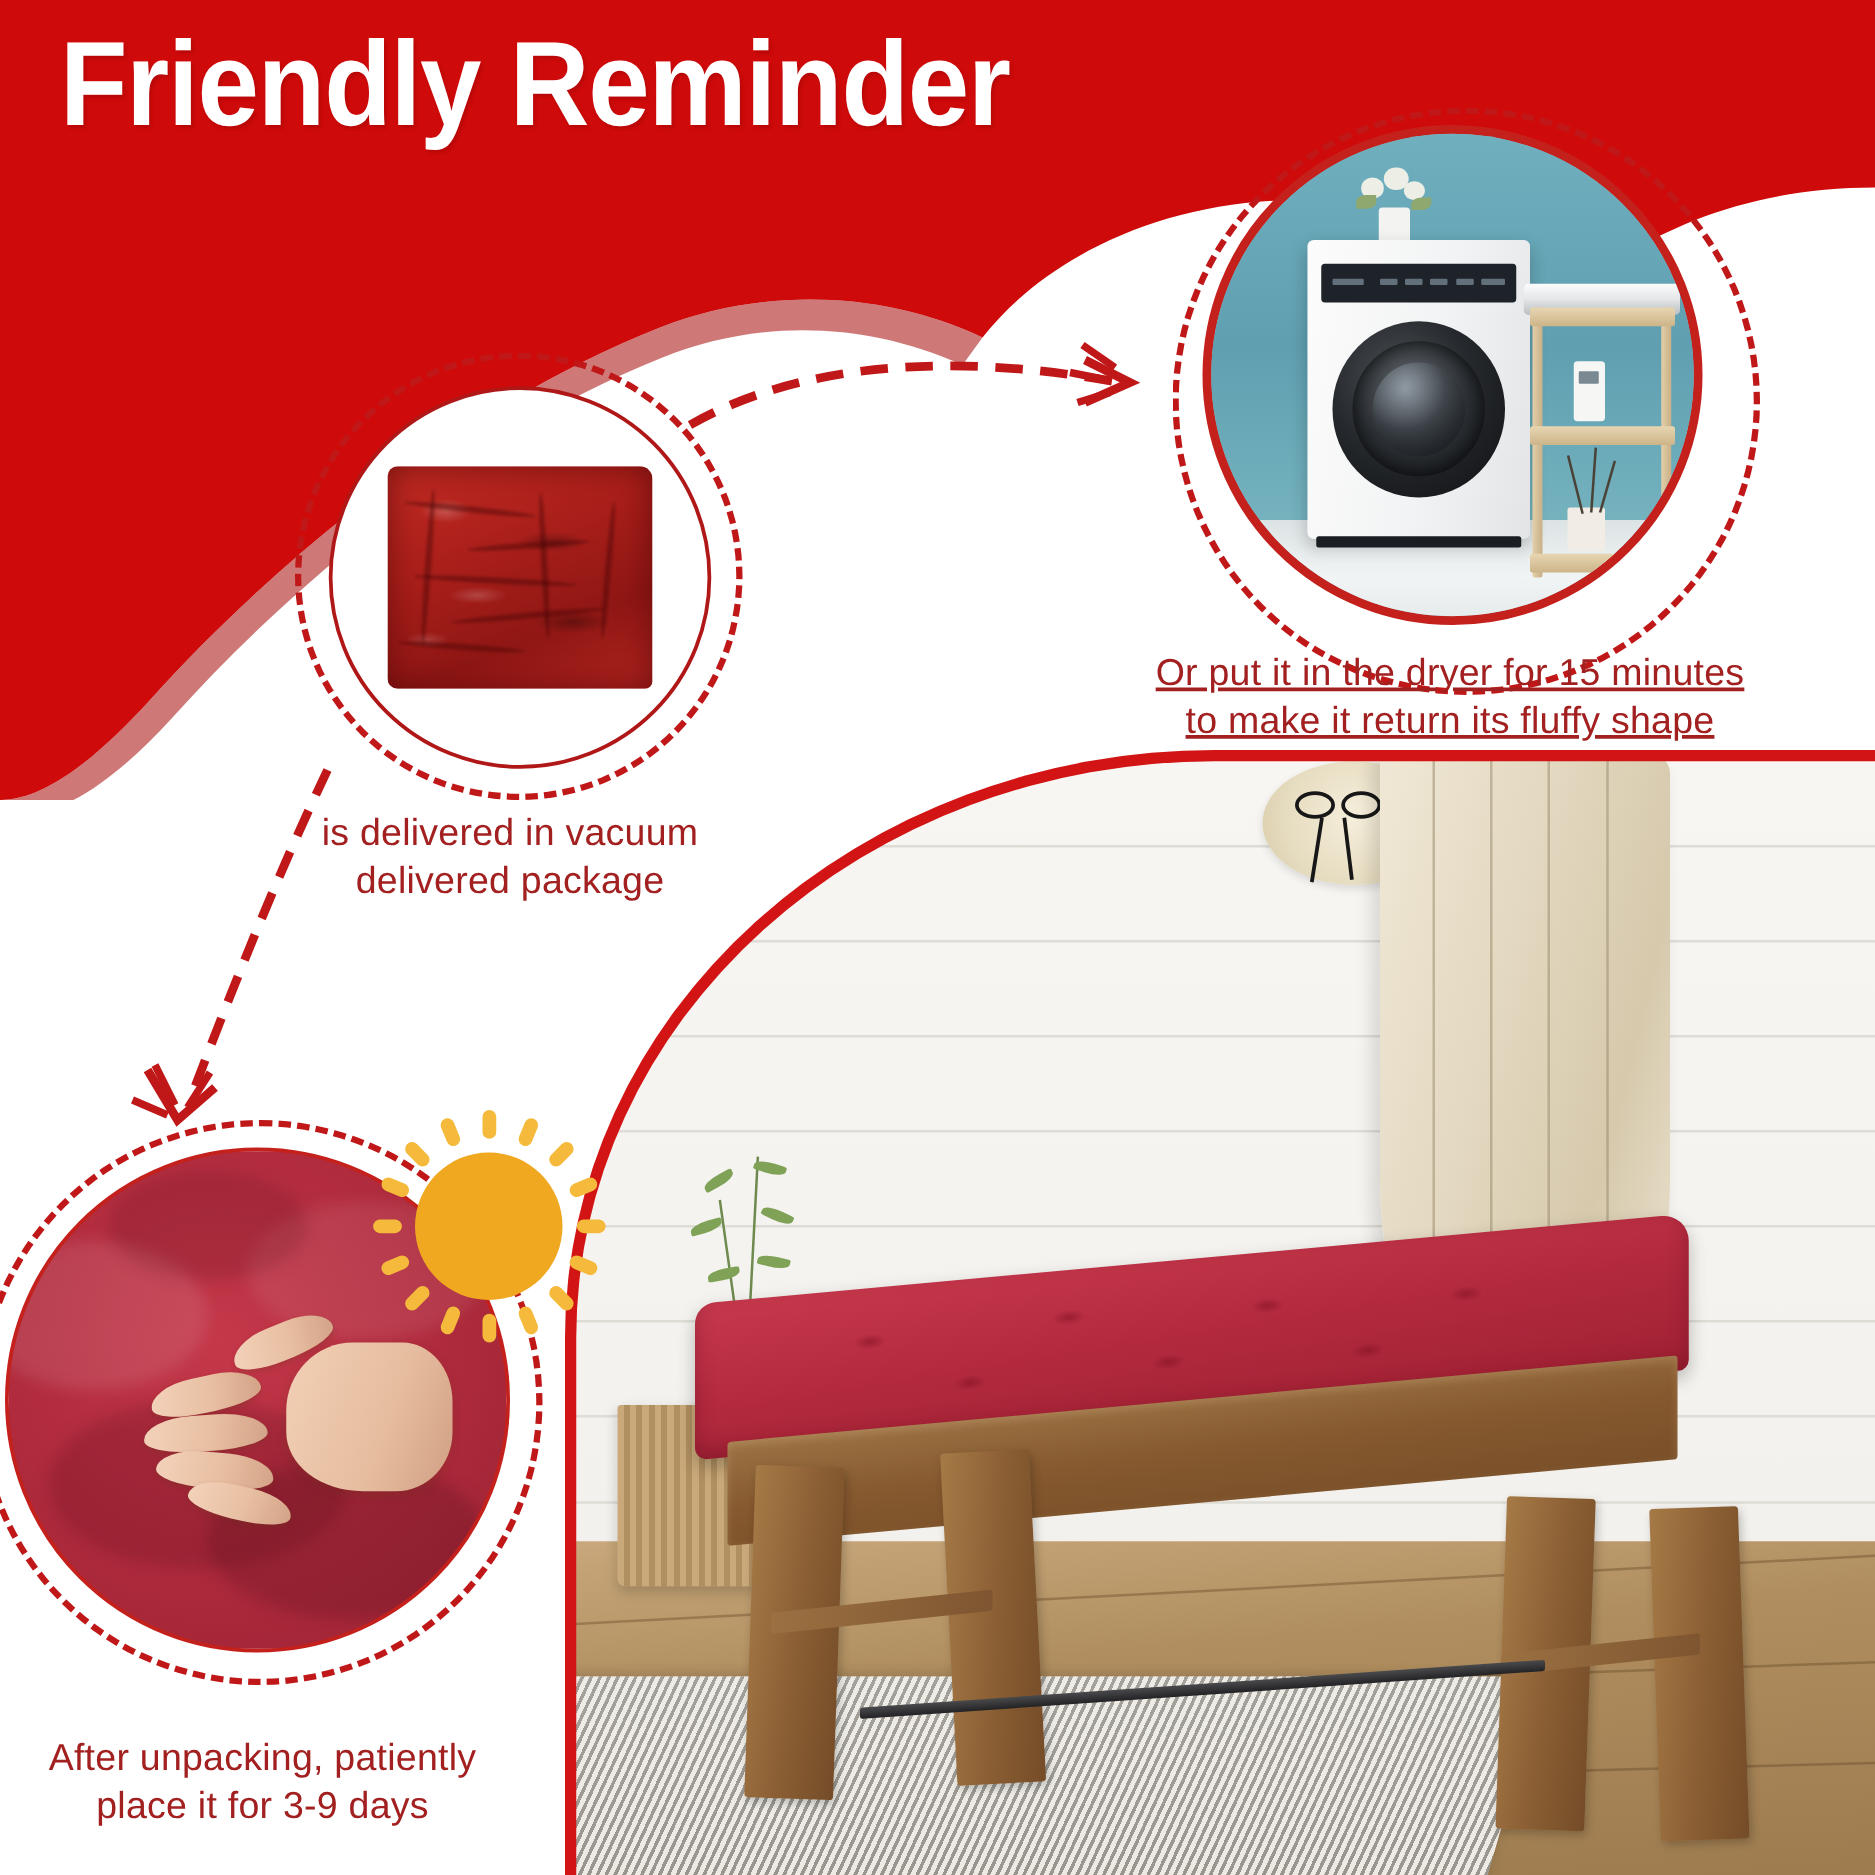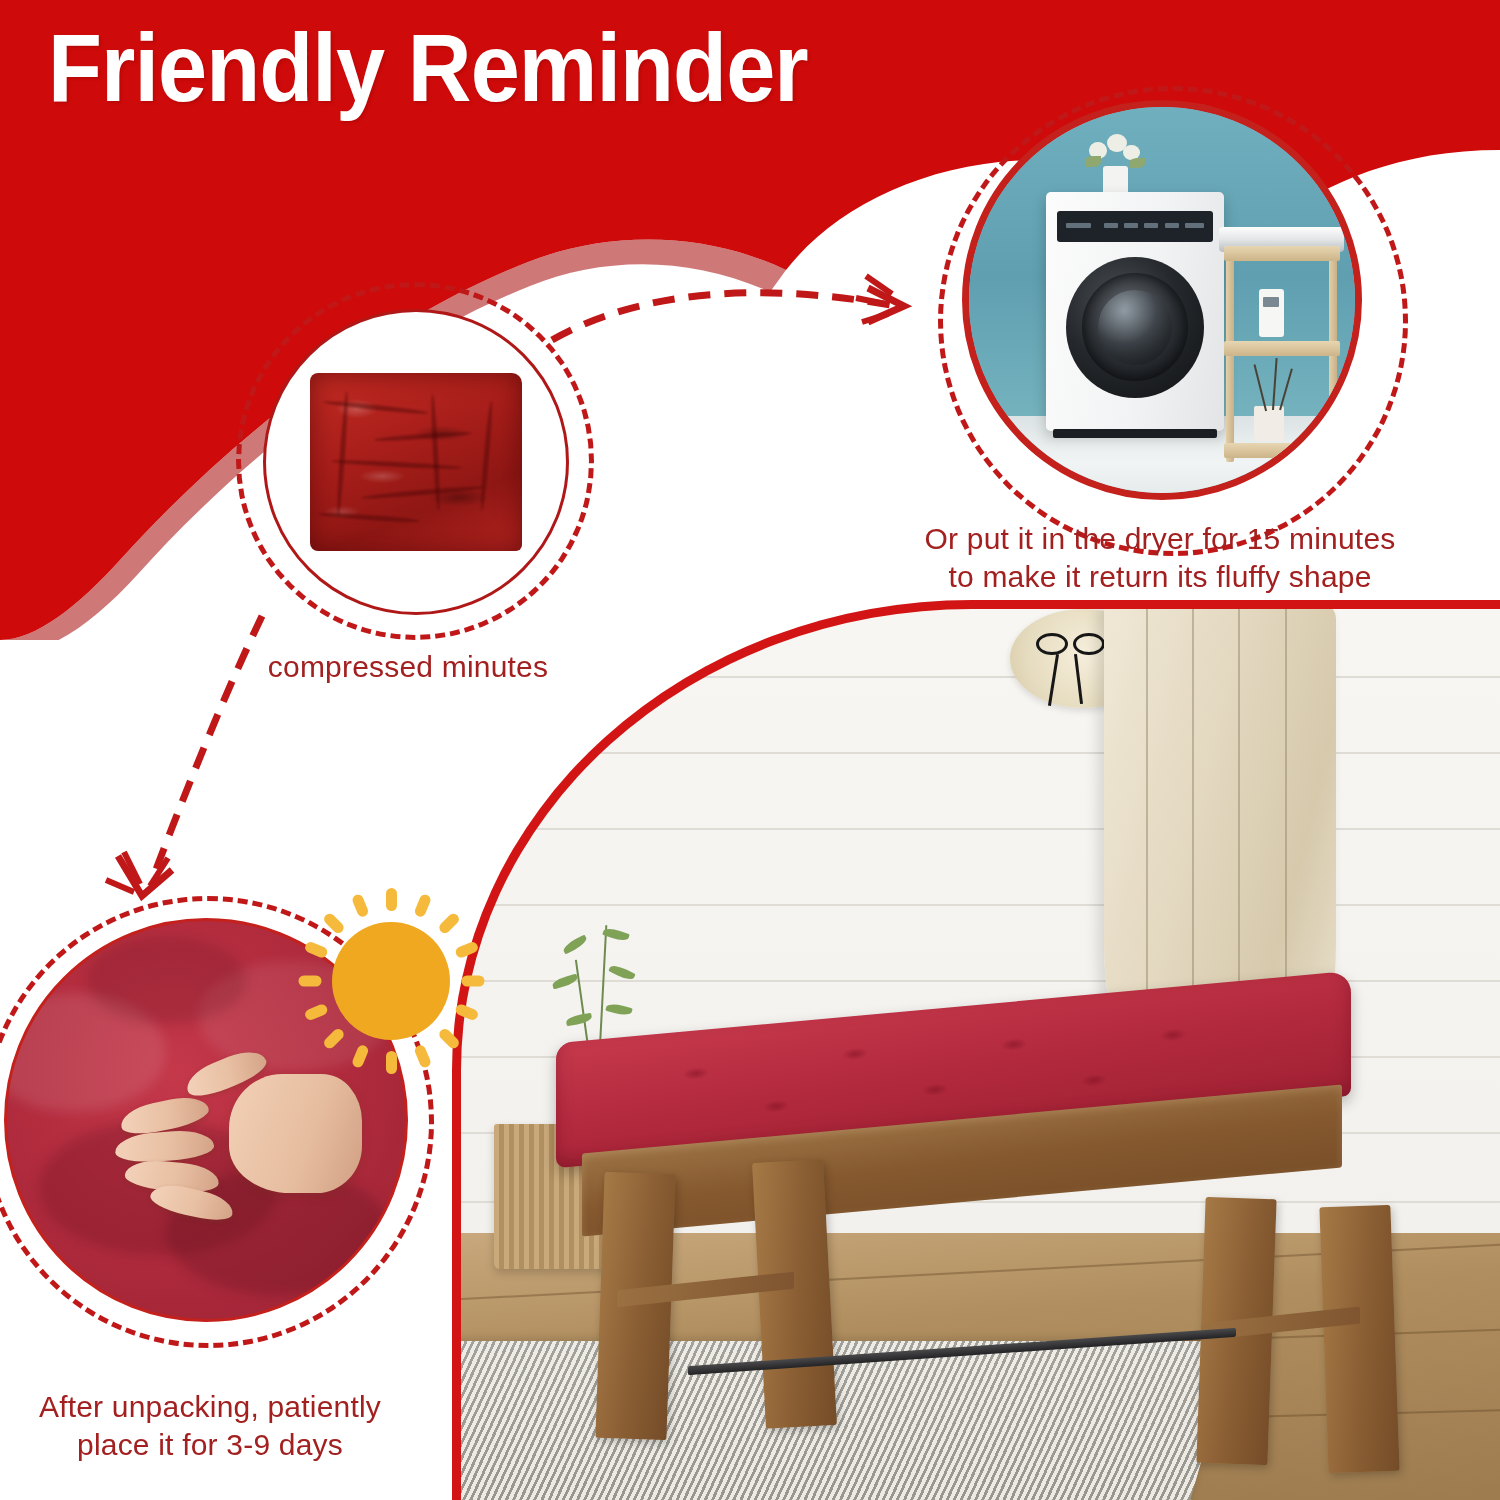--- a/index.html
+++ b/index.html
@@ -189,21 +189,21 @@
   
   .caption{
     position:absolute;z-index:7;
     color:#A32020;
     font-family:"Liberation Sans", sans-serif;
     font-size:30px;line-height:38px;
     text-align:center;
     letter-spacing:.2px;
   }
   #cap-pkg{left:198px;top:648px;width:420px;}
-  #cap-dryer{left:880px;top:520px;width:560px;}
+  #cap-dryer{left:880px;top:520px;width:560px;text-decoration:underline;}
   #cap-days{left:0px;top:1388px;width:420px;}
 </style>
 </head>
 <body>
 
 <div id="stage">
 
   <svg class="header-shape" viewBox="0 0 1500 640" preserveAspectRatio="none">
     <path d="M0,0 L1500,0 L1500,150 C1380,150 1300,196 1236,250 C1200,198 1130,160 1040,160 C930,160 836,206 786,270 C706,232 610,230 528,262 C380,320 228,440 120,560 C78,606 36,640 0,640 Z" fill="#CF0A0A"></path>
     <path d="M0,640 C36,640 78,606 120,560 C228,440 380,320 528,262 C610,230 706,232 786,270 L770,292 C690,256 604,256 530,286 C388,342 242,458 138,574 C98,618 58,648 22,652 Z" fill="#A80A0A" opacity="0.55"></path>
@@ -399,21 +399,22 @@
     <path d="M 262,616 C 222,700 186,790 152,880" fill="none" stroke="#C01818" stroke-width="7" stroke-dasharray="22 14" stroke-linecap="butt"></path>
     <path d="M 118,856 L 142,896 L 172,870" fill="none" stroke="#C01818" stroke-width="7" stroke-linejoin="miter"></path>
     <g stroke="#C01818" stroke-width="6" stroke-linecap="butt">
       <line x1="106" y1="880" x2="134" y2="892"></line>
       <line x1="124" y1="852" x2="140" y2="884"></line>
       <line x1="168" y1="858" x2="150" y2="886"></line>
     </g>
   </svg>
 
   <div class="caption" id="cap-pkg">
-    <div>compressed minutes</div>
+    <div>is delivered in vacuum</div>
+    <div>delivered package</div>
   </div>
 
   <div class="caption" id="cap-dryer">
     <div>Or put it in the dryer for 15 minutes</div>
     <div>to make it return its fluffy shape</div>
   </div>
 
   <div class="caption" id="cap-days">
     <div>After unpacking, patiently</div>
     <div>place it for 3-9 days</div>

